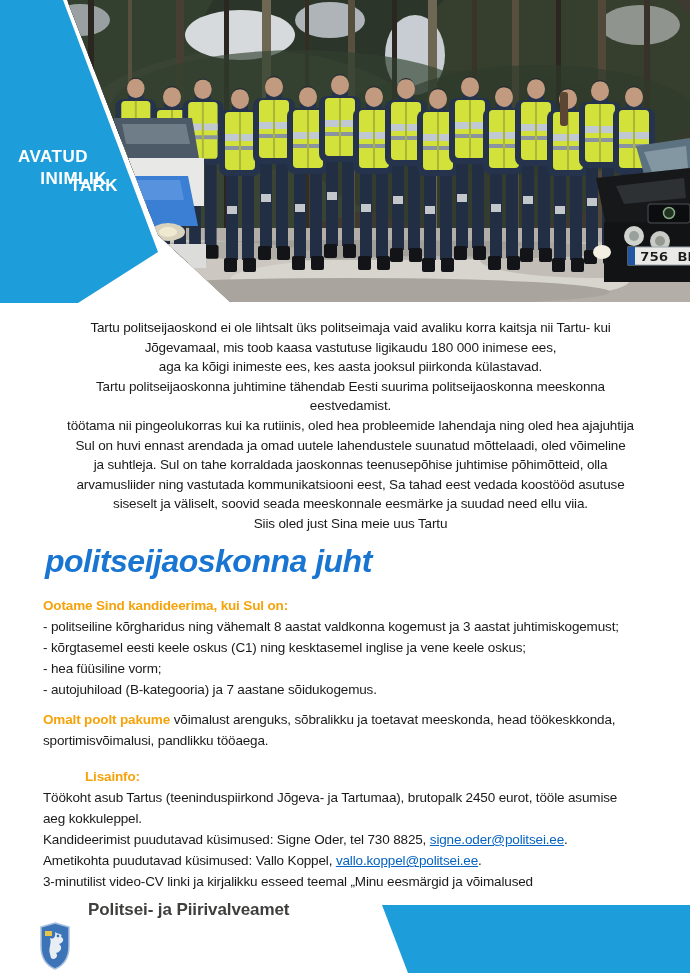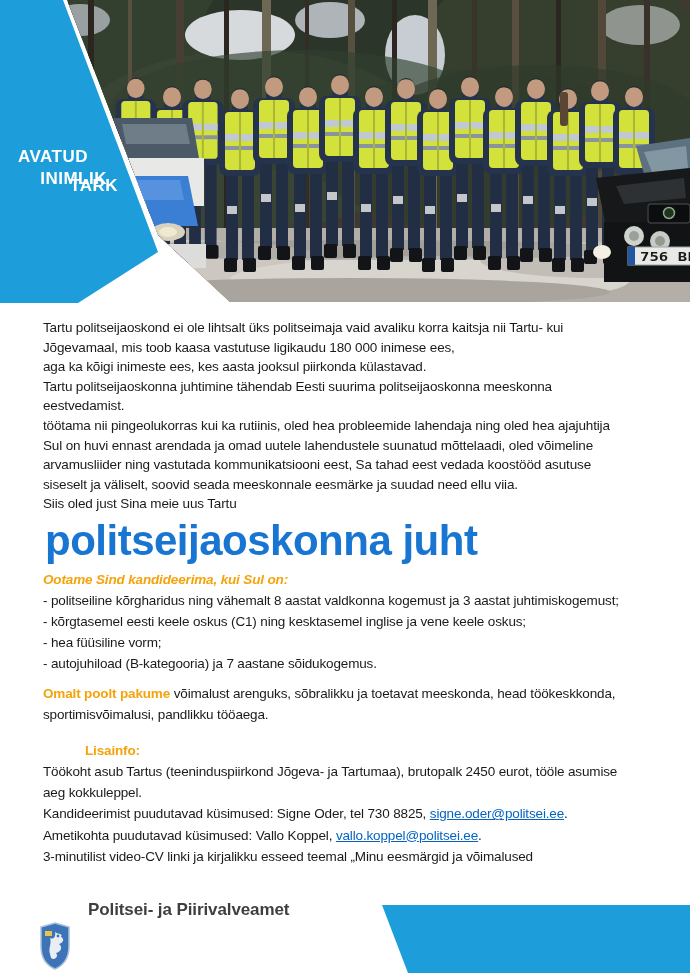--- a/index.html
+++ b/index.html
@@ -14,26 +14,26 @@
       clip-path:polygon(0 0, 63px 0, 158px 252px, 78px 303px, 0 303px);}
   .tagline{position:absolute;color:#ffffff;font-weight:bold;font-size:17px;
       letter-spacing:.5px;text-align:right;line-height:20px;}
   .tag1{left:0;top:147;top:147px;width:88px;}
   .tag2{left:0;top:169px;width:107px;}
   .tag3{left:0;top:176px;width:118px;}
 
   
   .content{position:absolute;left:43px;top:318px;width:615px;font-size:13.5px;
       letter-spacing:-0.15px;line-height:21px;}
-  .intro{line-height:19.6px;}
+  .intro{line-height:19.6px;text-align:center;}
   .intro div{min-height:19.6px;}
-  .job-title{margin:2px 0 0 2px;font-size:42px;line-height:50px;font-weight:bold;
-      color:#1875D1;letter-spacing:-0.5px;}
+  .job-title{margin:2px 0 0 2px;font-size:32px;line-height:50px;font-weight:bold;
+      color:#1875D1;letter-spacing:-0.5px;font-style:italic;}
   .accent{color:#F5A30B;font-weight:bold;}
-  .req-heading{margin-top:4px;line-height:20px;font-style:italic;}
+  .req-heading{margin-top:10px;line-height:20px;}
   .bullets div{line-height:21px;}
   .offer{margin-top:9px;}
   .lisainfo-heading{margin-top:16px;line-height:20px;padding-left:42px;}
   .info{line-height:21.2px;}
   a.mail-link{color:#0563C1;text-decoration:underline;cursor:pointer;}
   .deadline{color:#FE0000;font-weight:bold;}
 
   
   .footer-shape{position:absolute;left:0;top:905px;width:690px;height:68px;background:#1D9DD9;
       clip-path:polygon(382px 0, 690px 0, 690px 68px, 408px 68px);}
@@ -171,20 +171,21 @@
 
     <div class="intro">
 
     <div>Tartu politseijaoskond ei ole lihtsalt üks politseimaja vaid avaliku korra kaitsja nii Tartu- kui</div>
         <div>Jõgevamaal, mis toob kaasa vastutuse ligikaudu 180 000 inimese ees,</div>
         <div>aga ka kõigi inimeste ees, kes aasta jooksul piirkonda külastavad.</div>
         <div>Tartu politseijaoskonna juhtimine tähendab Eesti suurima politseijaoskonna meeskonna</div>
         <div>eestvedamist.</div>
         <div>töötama nii pingeolukorras kui ka rutiinis, oled hea probleemide lahendaja ning oled hea ajajuhtija</div>
         <div>Sul on huvi ennast arendada ja omad uutele lahendustele suunatud mõttelaadi, oled võimeline</div>
+        <div>ja suhtleja. Sul on tahe korraldada jaoskonnas teenusepõhise juhtimise põhimõtteid, olla</div>
         <div>arvamusliider ning vastutada kommunikatsiooni eest, Sa tahad eest vedada koostööd asutuse</div>
         <div>siseselt ja väliselt, soovid seada meeskonnale eesmärke ja suudad need ellu viia.</div>
         <div>Siis oled just Sina meie uus Tartu</div>
       </div>
 
     <div class="job-title">politseijaoskonna juht</div>
 
     <div class="accent req-heading">Ootame Sind kandideerima, kui Sul on:</div>
     <div class="bullets">
 

